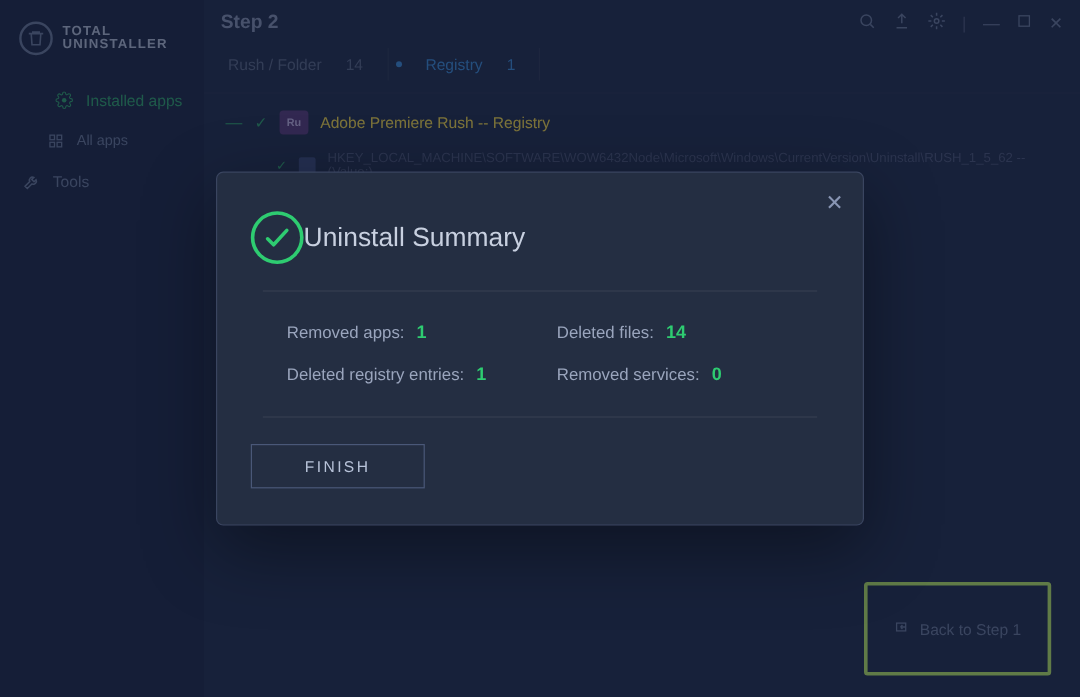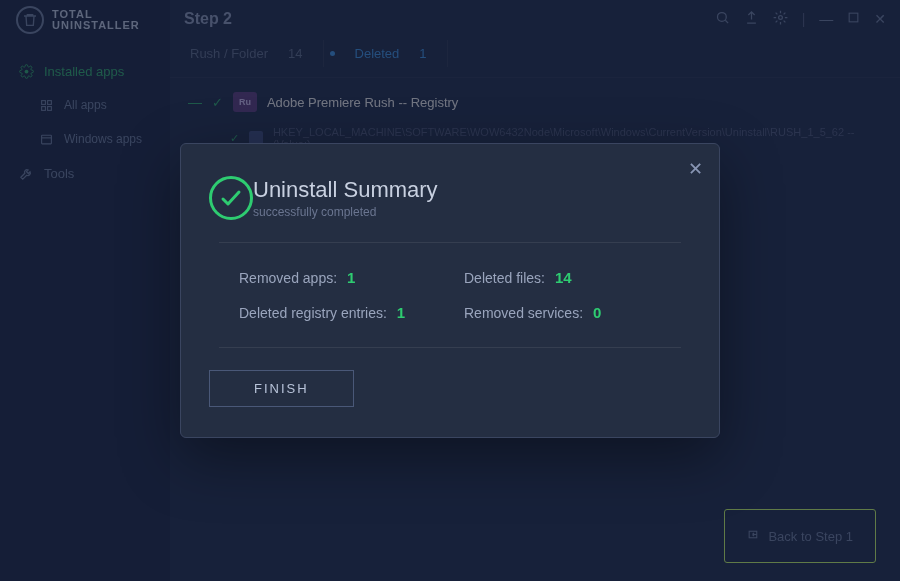--- a/index.html
+++ b/index.html
@@ -1,28 +1,28 @@
 <!DOCTYPE html>
 <html><head>
 <meta charset="utf-8">
 <style>
 * { margin: 0; padding: 0; box-sizing: border-box; font-family: -apple-system, BlinkMacSystemFont, "Segoe UI", Arial, sans-serif; }
 body { width: 900px; height: 581px; background: #1e2a47; overflow: hidden; position: relative; }
 
 .app { display: flex; width: 100%; height: 100%; }
 
-.sidebar { width: 170px; background: #1a2540; }
+.sidebar { width: 170px; background: #1a2540; padding-top: 12px; }
 .logo { display: flex; align-items: center; gap: 8px; padding: 6px 16px 20px 16px; }
 .logo-icon { width: 28px; height: 28px; border: 2px solid #6a7a9a; border-radius: 50%; display: flex; align-items: center; justify-content: center; color: #6a7a9a; font-size: 14px; }
 .logo-text { display: flex; flex-direction: column; line-height: 1; }
 .logo-text .t1 { color: #b8c3d9; font-size: 11px; font-weight: 700; letter-spacing: 1px; }
 .logo-text .t2 { color: #b8c3d9; font-size: 11px; font-weight: 700; letter-spacing: 1px; }
 
 .nav-item { display: flex; align-items: center; gap: 10px; padding: 9px 18px; color: #6a7a9a; font-size: 13px; cursor: pointer; }
-.nav-item.active { color: #2ea86b; }
+.nav-item.active { color: #2ea86b; justify-content: flex-end; }
 .nav-item .ni-icon { width: 16px; height: 16px; display: flex; align-items: center; justify-content: center; }
 .nav-sub { padding-left: 38px; font-size: 12px; }
 
 .main { flex: 1; display: flex; flex-direction: column; position: relative; }
 
 .titlebar { display: flex; align-items: center; justify-content: space-between; padding: 10px 14px 2px 14px; }
 .step-title { color: #8895b3; font-size: 16px; font-weight: 600; }
 .win-controls { display: flex; gap: 14px; color: #6a7a9a; font-size: 14px; align-items: center; }
 .win-controls span { cursor: pointer; }
 
@@ -32,27 +32,27 @@
 .tab .count { color: #5a6885; }
 .tab.active .count { color: #3a8edb; }
 .tab .dot { width: 5px; height: 5px; border-radius: 50%; background: #5a6885; }
 .tab.active .dot { background: #3a8edb; }
 
 .content { flex: 1; padding: 14px 18px; }
 .reg-row { display: flex; align-items: center; gap: 10px; color: #5a6885; font-size: 13px; }
 .reg-row .toggle { color: #2ea86b; font-size: 14px; }
 .reg-row .chk { color: #2ea86b; }
 .reg-row .app-icon { width: 24px; height: 20px; background: #5a3a7a; border-radius: 3px; display: flex; align-items: center; justify-content: center; font-size: 9px; color: #c8b8e8; font-weight: 700; }
-.reg-row .app-name { color: #e5e5e5; }
+.reg-row .app-name { color: #fde047; }
 .reg-sub { display: flex; align-items: center; gap: 10px; padding: 14px 0 0 42px; color: #4a5575; font-size: 11px; }
 .reg-sub .chk2 { color: #2ea86b; }
 .reg-sub .file-icon { width: 14px; height: 14px; background: #3a4a7a; border-radius: 2px; }
 
 .footer { padding: 18px 24px; display: flex; justify-content: flex-end; gap: 14px; }
-.btn-outline { border: 1px solid #bef264; background: transparent; color: #6a7a9a; padding: 18px 22px; font-size: 13px; border-radius: 3px; cursor: pointer; display: flex; align-items: center; gap: 8px; }
+.btn-outline { border: 3px solid #bef264; background: transparent; color: #6a7a9a; padding: 28px 22px; font-size: 13px; border-radius: 3px; cursor: pointer; display: flex; align-items: center; gap: 8px; }
 .btn-primary { border: none; background: #2ea86b; color: #e8f5ee; padding: 11px 20px; font-size: 13px; border-radius: 3px; cursor: pointer; opacity: 0.85; }
 
 .overlay { position: absolute; inset: 0; background: rgba(18,26,48,0.55); display: flex; align-items: center; justify-content: center; }
 .dialog { width: 540px; background: #242e42; border: 1px solid #3a4560; border-radius: 6px; padding: 22px 28px 30px 28px; position: relative; box-shadow: 0 20px 60px rgba(0,0,0,0.4); }
 .dialog-close { position: absolute; top: 14px; right: 16px; color: #8895b3; font-size: 18px; cursor: pointer; }
 .dialog-header { display: flex; align-items: center; justify-content: flex-start; gap: 0; padding: 10px 0 22px 0; }
 .check-circle { width: 44px; height: 44px; border: 3px solid #2ecc71; border-radius: 50%; display: flex; align-items: center; justify-content: center; flex-shrink: 0; }
 .check-circle svg { width: 24px; height: 24px; }
 .dh-text { text-align: left; }
 .dh-title { color: #c8d0e0; font-size: 22px; font-weight: 400; }
@@ -99,29 +99,20 @@
       <span class="ni-icon">
         <svg viewBox="0 0 24 24" width="13" height="13" fill="none" stroke="currentColor" stroke-width="2">
             <rect x="3" y="3" width="7" height="7"></rect>
             <rect x="14" y="3" width="7" height="7"></rect>
             <rect x="3" y="14" width="7" height="7"></rect>
             <rect x="14" y="14" width="7" height="7"></rect>
           </svg>
       </span>
       <span>All apps</span>
     </div>
-    <div class="nav-item nav-sub">
-      <span class="ni-icon">
-        <svg viewBox="0 0 24 24" width="13" height="13" fill="none" stroke="currentColor" stroke-width="2">
-            <rect x="3" y="4" width="18" height="16" rx="1"></rect>
-            <line x1="3" y1="9" x2="21" y2="9"></line>
-          </svg>
-      </span>
-      <span>Windows apps</span>
-    </div>
     <div class="nav-item">
       <span class="ni-icon">
         <svg viewBox="0 0 24 24" width="15" height="15" fill="none" stroke="currentColor" stroke-width="2">
             <path d="M14.7 6.3a4 4 0 00-5.4 5.4L3 18l3 3 6.3-6.3a4 4 0 005.4-5.4L15 12l-3-3 2.7-2.7z"></path>
           </svg>
       </span>
       <span>Tools</span>
     </div>
   </div>
 
@@ -149,21 +140,21 @@
       </div>
     </div>
 
     <div class="tabs">
       <div class="tab">
         <span>Rush / Folder</span>
         <span class="count">14</span>
       </div>
       <div class="tab active">
         <span class="dot"></span>
-        <span>Deleted</span>
+        <span>Registry</span>
         <span class="count">1</span>
       </div>
     </div>
 
     <div class="content">
       <div class="reg-row">
         <span class="toggle">—</span>
         <span class="chk">✓</span>
         <span class="app-icon">Ru</span>
         <span class="app-name">Adobe Premiere Rush  --  Registry</span>
@@ -192,21 +183,20 @@
     <span class="dialog-close">✕</span>
 
     <div class="dialog-header">
       <div class="check-circle">
         <svg viewBox="0 0 24 24" fill="none" stroke="#2ecc71" stroke-width="3" stroke-linecap="round" stroke-linejoin="round">
             <polyline points="4 13 9 18 20 6"></polyline>
           </svg>
       </div>
       <div class="dh-text">
         <div class="dh-title">Uninstall Summary</div>
-        <div class="dh-sub">successfully completed</div>
       </div>
     </div>
 
     <div class="divider"></div>
 
     <div class="stats">
       <div class="stat">
         <span class="stat-label">Removed apps:</span>
         <span class="stat-value">1</span>
       </div>

